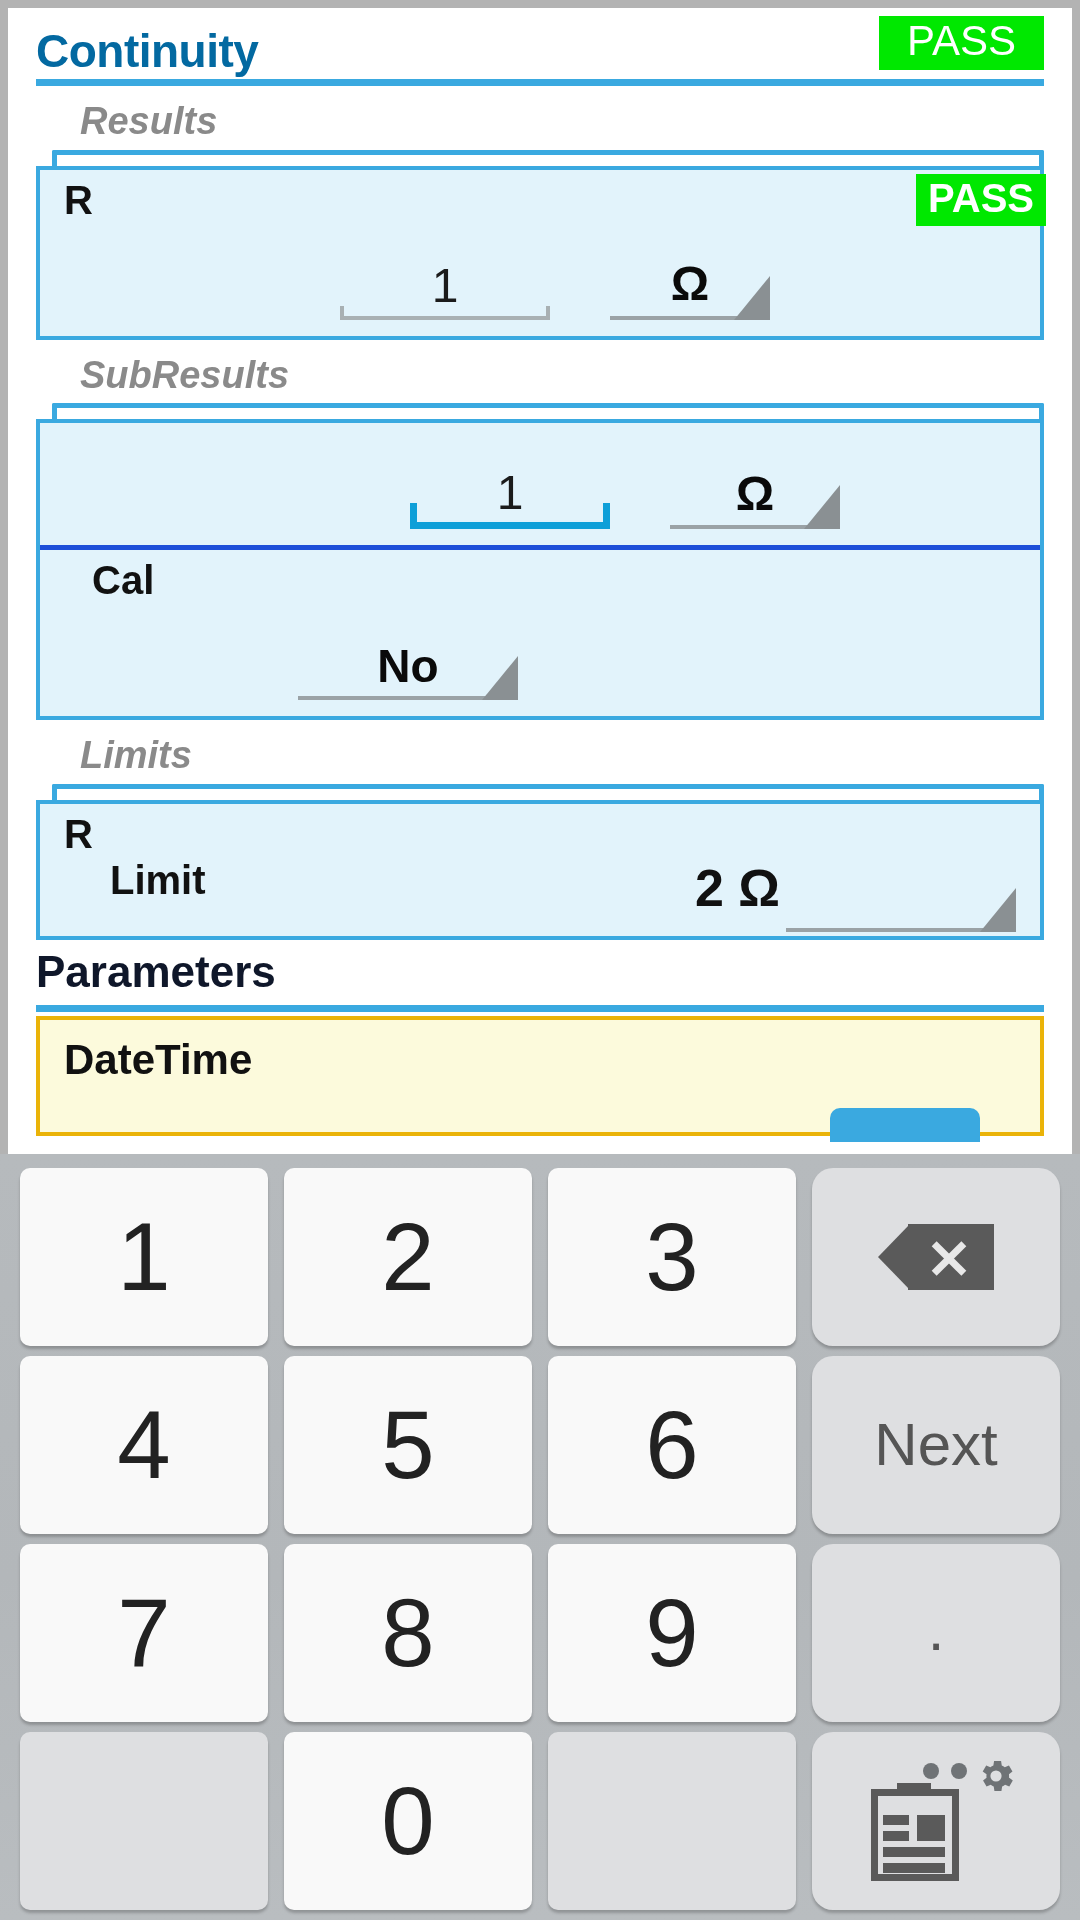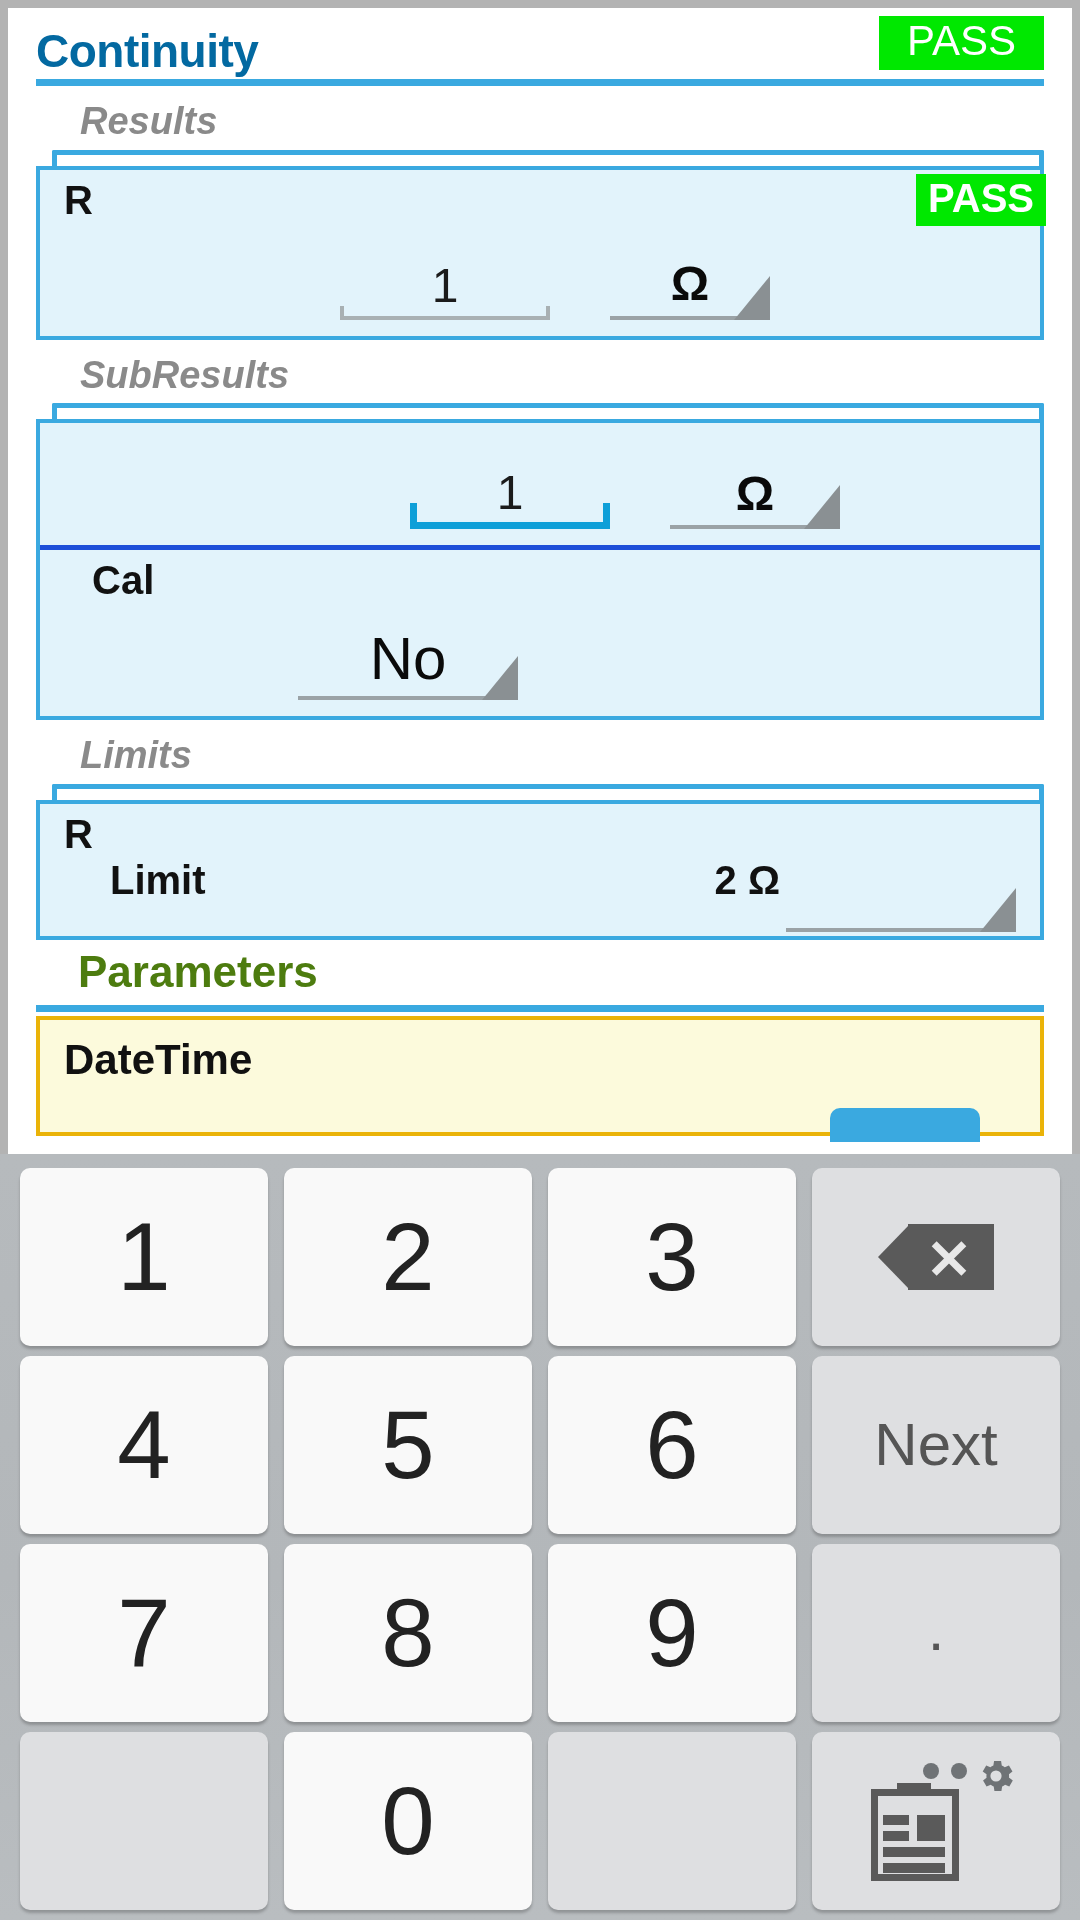--- a/index.html
+++ b/index.html
@@ -106,21 +106,21 @@
 
   
   .spinner{
     position:absolute; bottom:6px;
     text-align:center;
   }
   .spinner-text{
     font-size:48px; font-weight:bold; color:#0a0a0a; line-height:1.05;
     padding-bottom:6px;
   }
-  .spinner-text.plain{ font-weight:normal; font-size:60px; }
+  .spinner-text.plain{ font-weight:bold; font-size:46px; }
   .spinner-line{
     position:relative; height:4px; background:#9aa2a6;
   }
   .spinner-line .tri{
     position:absolute; right:0; bottom:0;
     width:0; height:0;
     border-left:36px solid transparent;
     border-bottom:44px solid #8a9093;
   }
 
@@ -133,32 +133,32 @@
   }
 
   
   .limit-line{ position:relative; height:70px;padding-left:31px; }
   .limit-label{
     position:absolute; left:70px; top:2px;
     font-size:40px; font-weight:bold; color:#111;
   }
   .limit-value{
     position:absolute; right:260px; top:2px;
-    font-size:40px; font-weight:bold; color:#111;
+    font-size:52px; font-weight:bold; color:#111;
   }
   .limit-spin{
     position:absolute; right:24px; bottom:4px; width:230px;
   }
 
   
   #params-head{
     margin:10px 28px 0 28px; position:relative; height:62px;
   }
   #params-title{
-    font-size:44px; font-weight:bold; color:#4d7c0f; line-height:1;margin-left:42px;
+    font-size:44px; font-weight:bold; color:#0f172a; line-height:1;
   }
   #params-rule{
     position:absolute; left:0; right:0; bottom:0;
     height:7px; background:#3aa9e0;
   }
   #params-box{
     margin:4px 28px 0 28px;
     border:4px solid #eab308;
     background:#fcfadc;
     position:relative;
@@ -185,21 +185,21 @@
   }
   .kb-row:last-child{ margin-bottom:0; }
   .key{
     flex:1; margin:0 8px;
     border-radius:10px;
     position:relative;
     display:flex; align-items:center; justify-content:center;
     box-shadow:0 3px 3px rgba(0,0,0,0.22);
     background:#f9f9f9;
   }
-  .key.fn{ background:#dedfe1; }
+  .key.fn{ background:#dedfe1;border-radius:21px; }
   .key.blank{ background:#dedfe1; }
   .key-digit{
     font-size:96px; color:#222; font-weight:normal; line-height:1;
   }
   .key-word{
     font-size:60px; color:#555; line-height:1;
   }
   .key-dot{
     font-size:60px; color:#555; line-height:1; padding-bottom:6px;
   }

